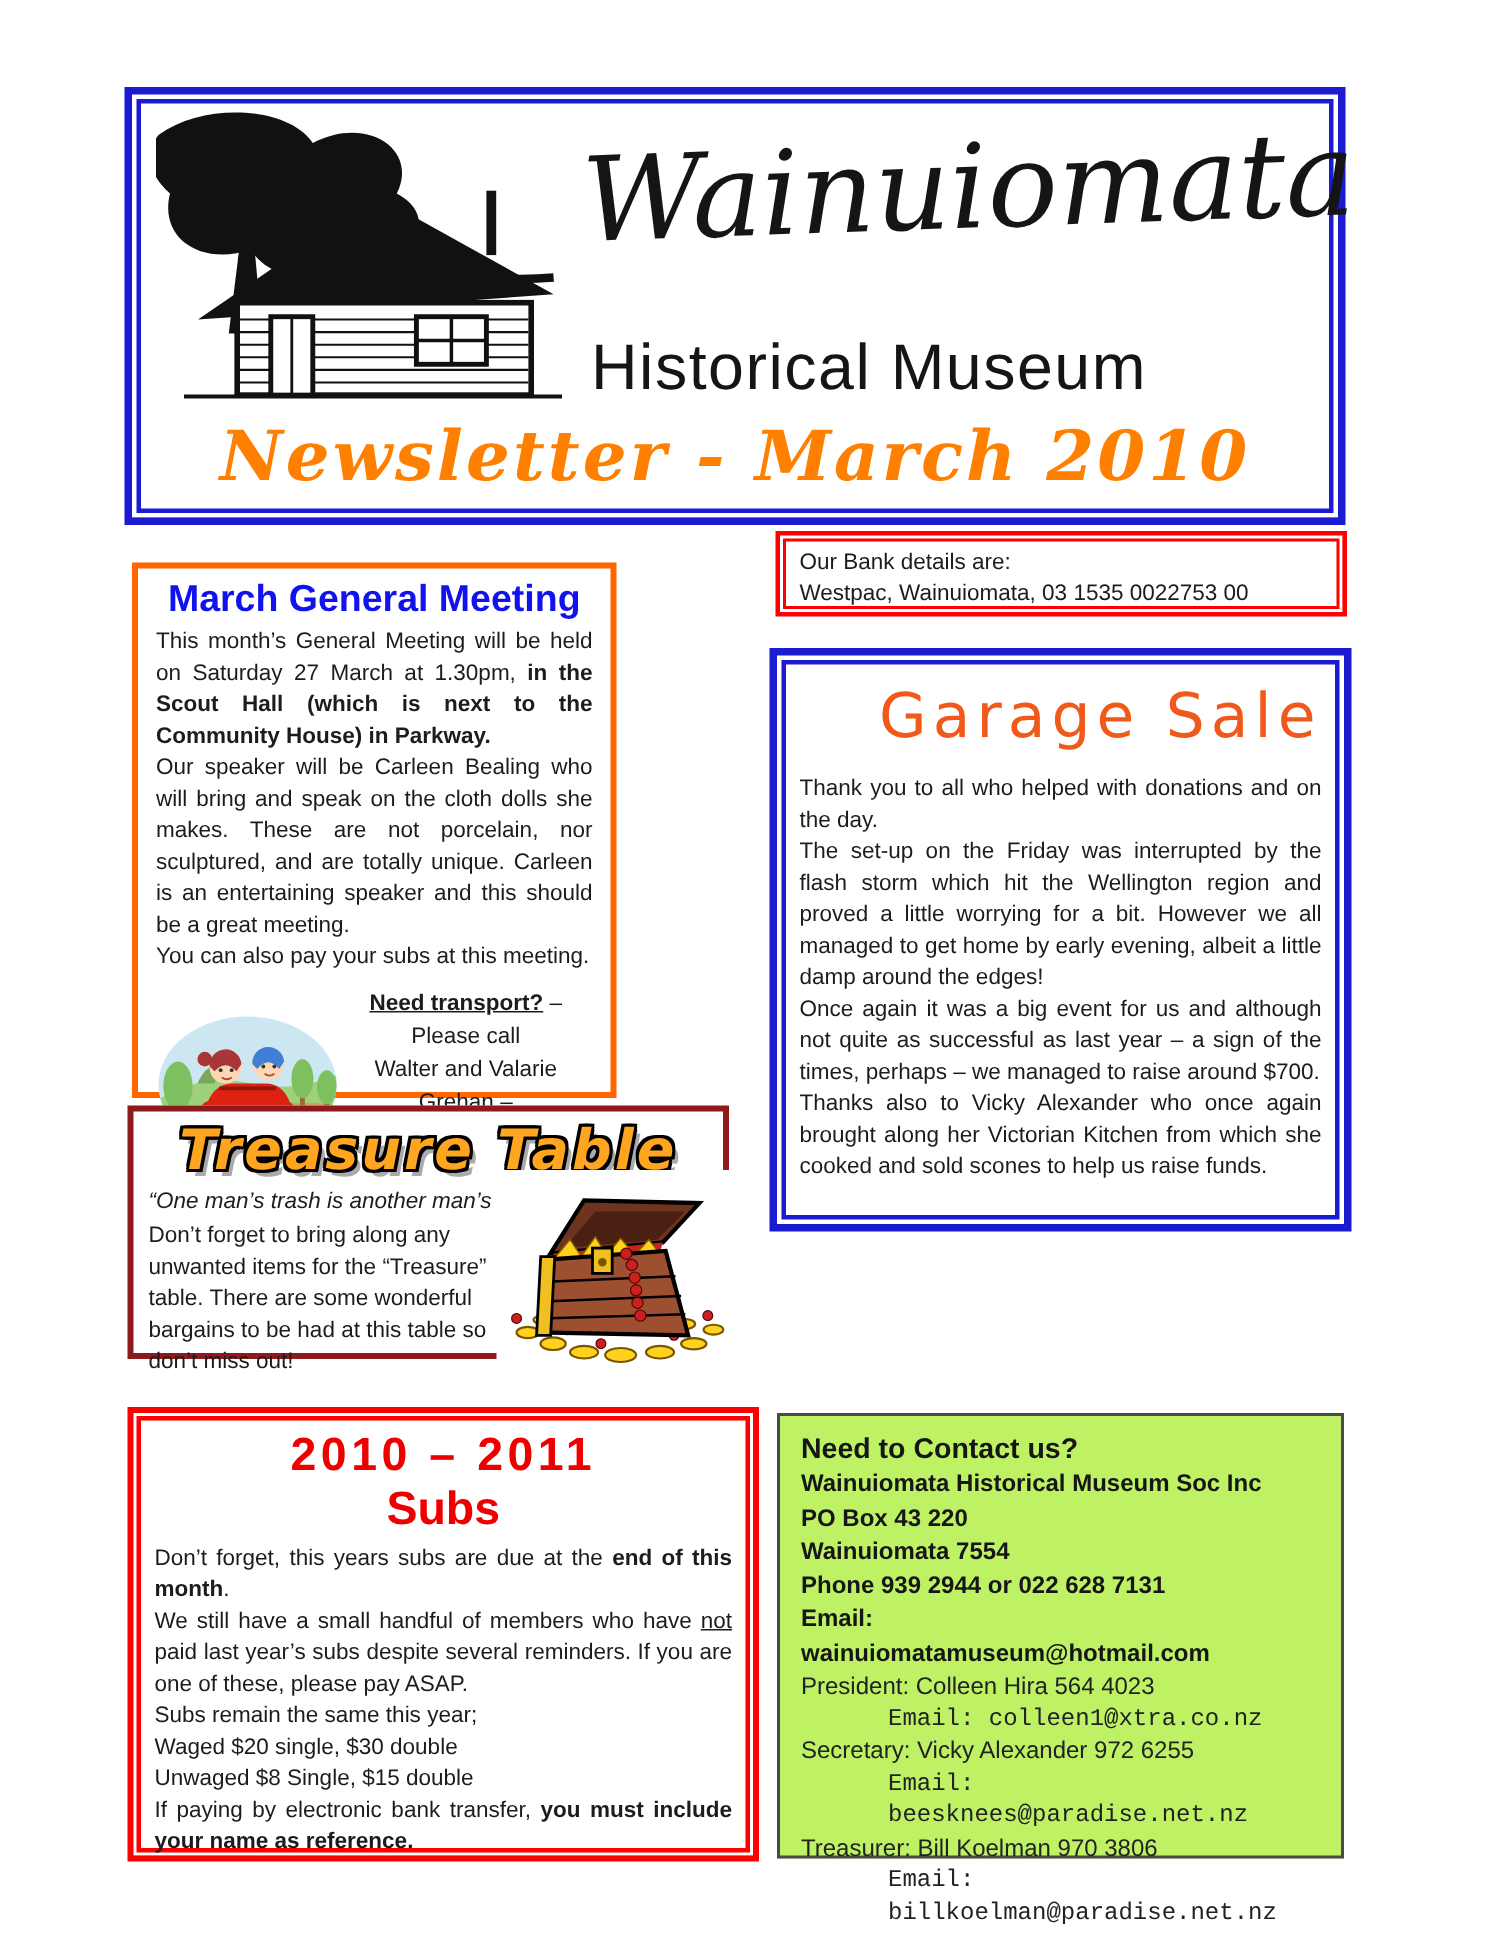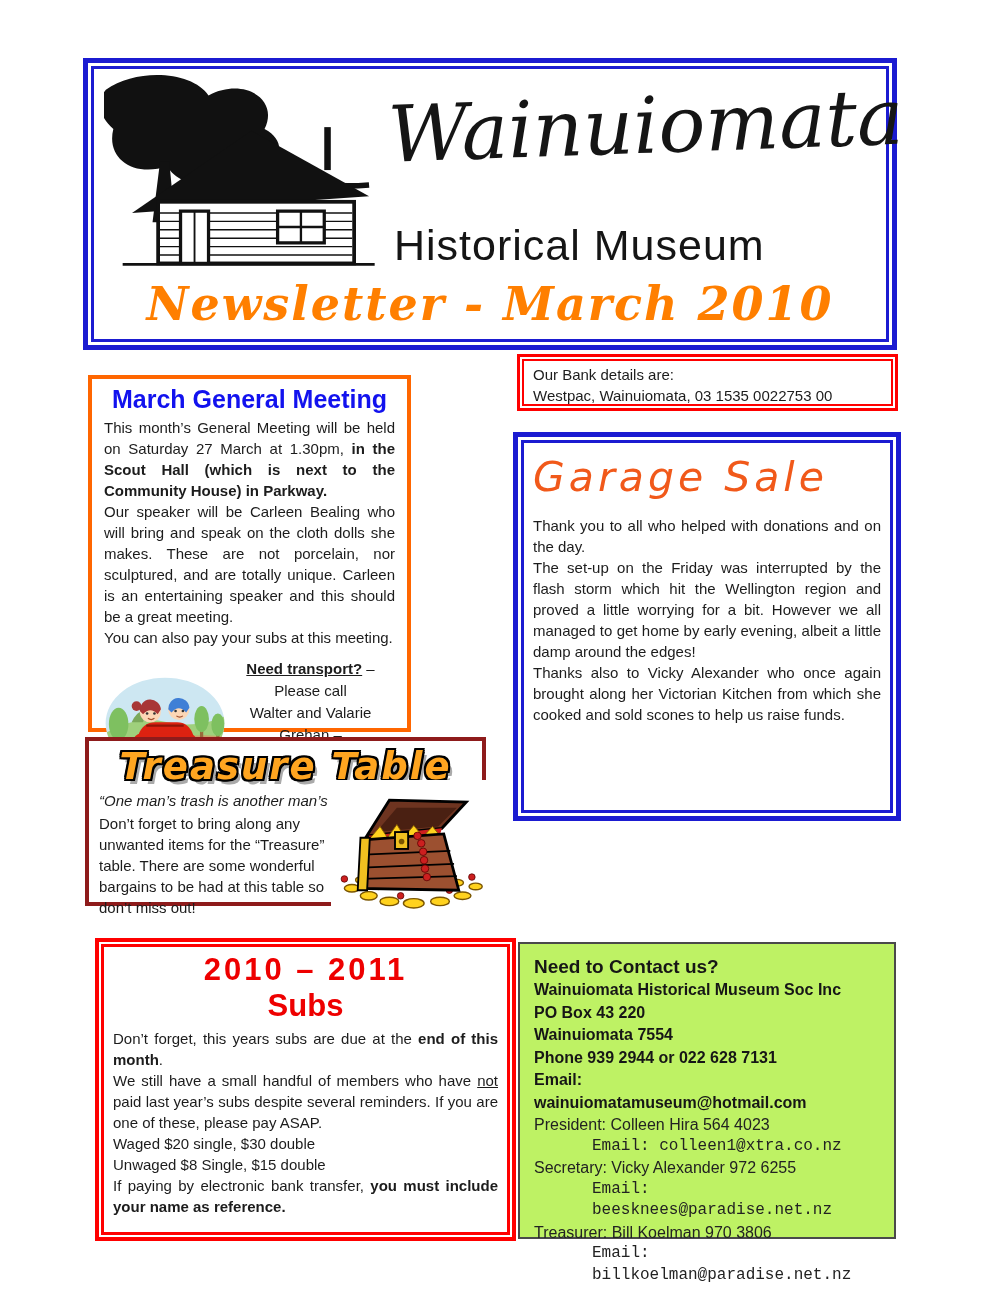--- a/index.html
+++ b/index.html
@@ -5,21 +5,21 @@
   * { margin:0; padding:0; box-sizing:border-box; }
   body { background:#e8e8e8; font-family:"Liberation Sans", sans-serif; }
   .page { position:relative; width:1000px; height:1294px; background:#ffffff; margin:0 auto; overflow:hidden; }
   .box { position:absolute; background:#fff; }
 
   
   .double-blue  { border:5px solid #1b1bd1; box-shadow: inset 0 0 0 3px #ffffff, inset 0 0 0 6px #1b1bd1; }
   .orange-brd   { border:4px solid #ff6600; }
   .maroon-brd   { border:4px solid #8e1b1b; }
   .double-red-thin { border:3px solid #ff0000; box-shadow: inset 0 0 0 2px #ffffff, inset 0 0 0 4px #ff0000; }
-  .double-red   { border:4px solid #ff0000; box-shadow: inset 0 0 0 2px #ffffff, inset 0 0 0 5px #ff0000; margin-left: 10px; }
+  .double-red   { border:4px solid #ff0000; box-shadow: inset 0 0 0 2px #ffffff, inset 0 0 0 5px #ff0000; }
 
   .body-text { font-size:15px; line-height:21px; color:#1c1c1c; }
   .just { text-align:justify; }
   .b { font-weight:bold; }
   .u { text-decoration:underline; }
 
   
   .header-box { left:83px; top:58px; width:814px; height:292px; }
   .house-art { position:absolute; left:16px; top:10px; width:280px; height:196px; }
   .script-name { position:absolute; left:300px; top:18px; width:500px;
@@ -37,21 +37,21 @@
   
   .meeting-box { left:88px; top:375px; width:323px; height:357px; padding:6px 12px 4px 12px; }
   .meeting-title { text-align:center; font-size:25px; font-weight:bold; color:#1212ee; margin-bottom:3px; }
   .transport-row { display:flex; align-items:center; margin-top:10px; }
   .car-art { width:122px; height:100px; flex:0 0 auto; }
   .transport-text { flex:1; text-align:center; font-size:15px; line-height:22px; color:#1c1c1c; }
   .tiny-dot { margin-top:10px; font-size:15px; color:#1c1c1c; }
 
   
   .garage-box { left:513px; top:432px; width:388px; height:389px; padding:12px 15px; }
-  .garage-title { text-align:left; font-family:"DejaVu Sans", sans-serif; font-style:italic;
+  .garage-title { text-align:right; font-family:"DejaVu Sans", sans-serif; 
     font-size:41px; color:#f1591a; letter-spacing:4px; margin:4px 0 14px 0; }
 
   
   .treasure-box { left:85px; top:737px; width:401px; height:169px; padding:2px 10px; }
   .treasure-title { text-align:center; font-family:"DejaVu Sans", sans-serif;
     font-weight:bold; font-style:italic; font-size:37px; letter-spacing:2px; color:#ffa520;
     text-shadow:-2px -2px 0 #000, 2px -2px 0 #000, -2px 2px 0 #000, 2px 2px 0 #000,
       -2px 0 0 #000, 2px 0 0 #000, 0 -2px 0 #000, 0 2px 0 #000, 4px 5px 0 #aaaaaa;
     margin:2px 0 3px 0; }
   .treasure-quote { font-style:italic; font-size:15px; line-height:20px; color:#1c1c1c; margin-bottom:2px; }
@@ -169,20 +169,21 @@
         <span>564 8827 if you require a ride.</span>
       </div>
     </div>
     <div class="tiny-dot">.</div>
   </div>
 
   <div class="box double-blue garage-box">
     <div class="garage-title">Garage Sale</div>
     <p class="body-text just">Thank you to all who helped with donations and on the day.</p>
     <p class="body-text just">The set-up on the Friday was interrupted by the flash storm which hit the Wellington region and proved a little worrying for a bit. However we all managed to get home by early evening, albeit a little damp around the edges!</p>
+    <p class="body-text just">Once again it was a big event for us and although not quite as successful as last year – a sign of the times, perhaps – we managed to raise around $700.</p>
     <p class="body-text just">Thanks also to Vicky Alexander who once again brought along her Victorian Kitchen from which she cooked and sold scones to help us raise funds.</p>
   </div>
 
   <div class="box maroon-brd treasure-box">
     <div class="treasure-title">Treasure Table</div>
     <div class="treasure-quote">“One man’s trash is another man’s treasure”</div>
     <div class="body-text treasure-body">Don’t forget to bring along any unwanted items for the “Treasure” table. There are some wonderful bargains to be had at this table so don’t miss out!</div>
     <div class="chest-wrap">
       <svg class="chest-art" viewBox="0 0 160 130" aria-hidden="true">
 
@@ -230,20 +231,21 @@
         </g>
       </svg>
     </div>
   </div>
 
   <div class="box double-red subs-box">
     <div class="subs-title">2010 – 2011</div>
     <div class="subs-sub">Subs</div>
     <p class="body-text just"><span>Don’t forget, this years subs are due at the </span><span class="b">end of this month</span><span>.</span></p>
     <p class="body-text just"><span>We still have a small handful of members who have </span><span class="u">not</span><span> paid last year’s subs despite several reminders. If you are one of these, please pay ASAP.</span></p>
+    <div class="body-text">Subs remain the same this year;</div>
     <div class="body-text">Waged $20 single, $30 double</div>
     <div class="body-text">Unwaged $8 Single, $15 double</div>
     <p class="body-text just"><span>If paying by electronic bank transfer, </span><span class="b">you must include your name as reference.</span></p>
   </div>
 
   <div class="box contact-box">
     <div class="contact-title">Need to Contact us?</div>
     <div class="contact-line-b">Wainuiomata Historical Museum Soc Inc</div>
     <div class="contact-line-b">PO Box 43 220</div>
     <div class="contact-line-b">Wainuiomata 7554</div>

